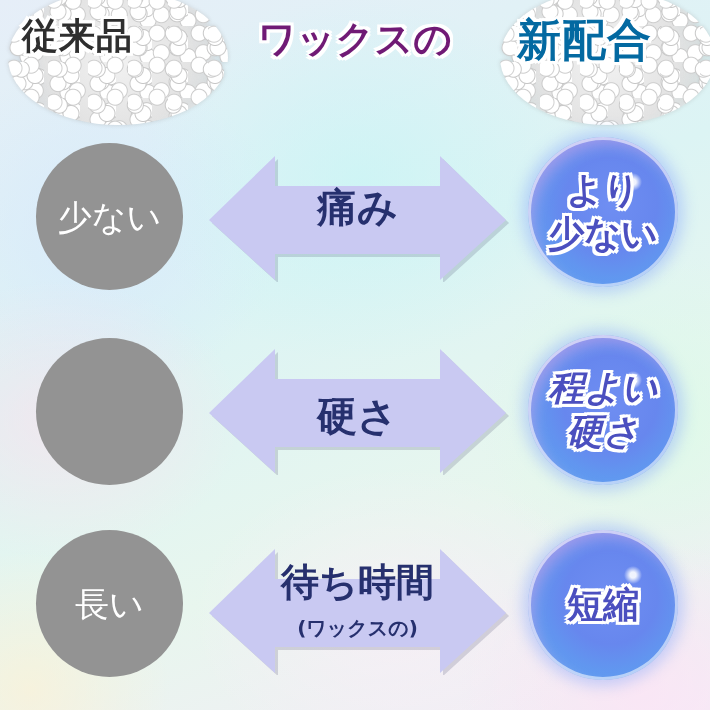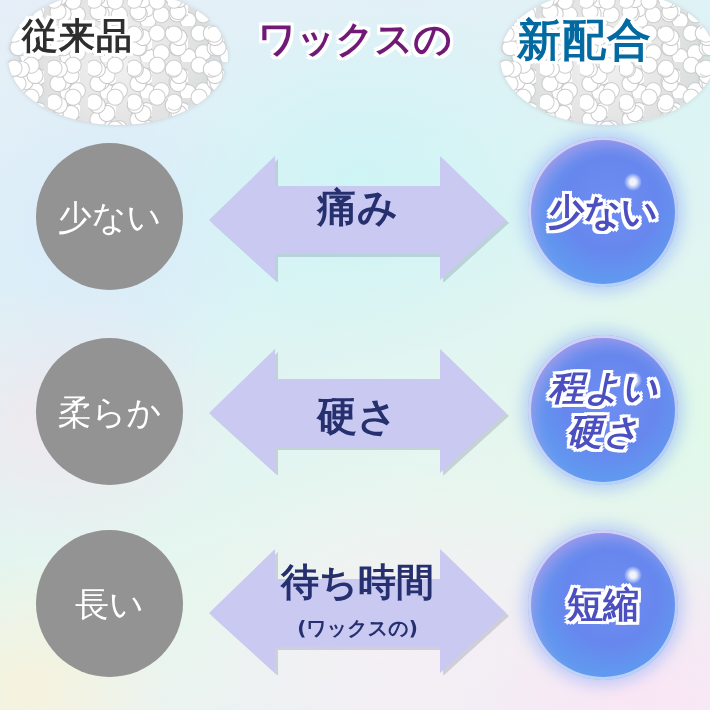--- a/index.html
+++ b/index.html
@@ -96,25 +96,25 @@
   <div>少ない</div>
 </div>
 <div class="arrow" style="top:152px;">
   <svg width="305" height="130" viewBox="0 0 305 130">
     <polygon points="4,68 70,4 70,34 235,34 235,4 301,68 235,128 235,102 70,102 70,128" fill="#3a3a60" opacity="0.18" transform="translate(3,3)"></polygon>
     <polygon points="4,68 70,4 70,34 235,34 235,4 301,68 235,128 235,102 70,102 70,128" fill="#c9c9f2"></polygon>
   </svg>
   <div class="arrow-label" style="top:28px;font-size:40px;">痛み</div>
 </div>
 <div class="bubble" style="top:137px;">
+  <div>より</div>
   <div>少ない</div>
 </div>
 
 <div class="old" style="top:338px;">
-  <div>柔らか</div>
 </div>
 <div class="arrow" style="top:345px;">
   <svg width="305" height="130" viewBox="0 0 305 130">
     <polygon points="4,68 70,4 70,34 235,34 235,4 301,68 235,128 235,102 70,102 70,128" fill="#3a3a60" opacity="0.18" transform="translate(3,3)"></polygon>
     <polygon points="4,68 70,4 70,34 235,34 235,4 301,68 235,128 235,102 70,102 70,128" fill="#c9c9f2"></polygon>
   </svg>
   <div class="arrow-label" style="top:44px;font-size:40px;">硬さ</div>
 </div>
 <div class="bubble" style="top:335px;font-style:italic;">
   <div>程よい</div>

